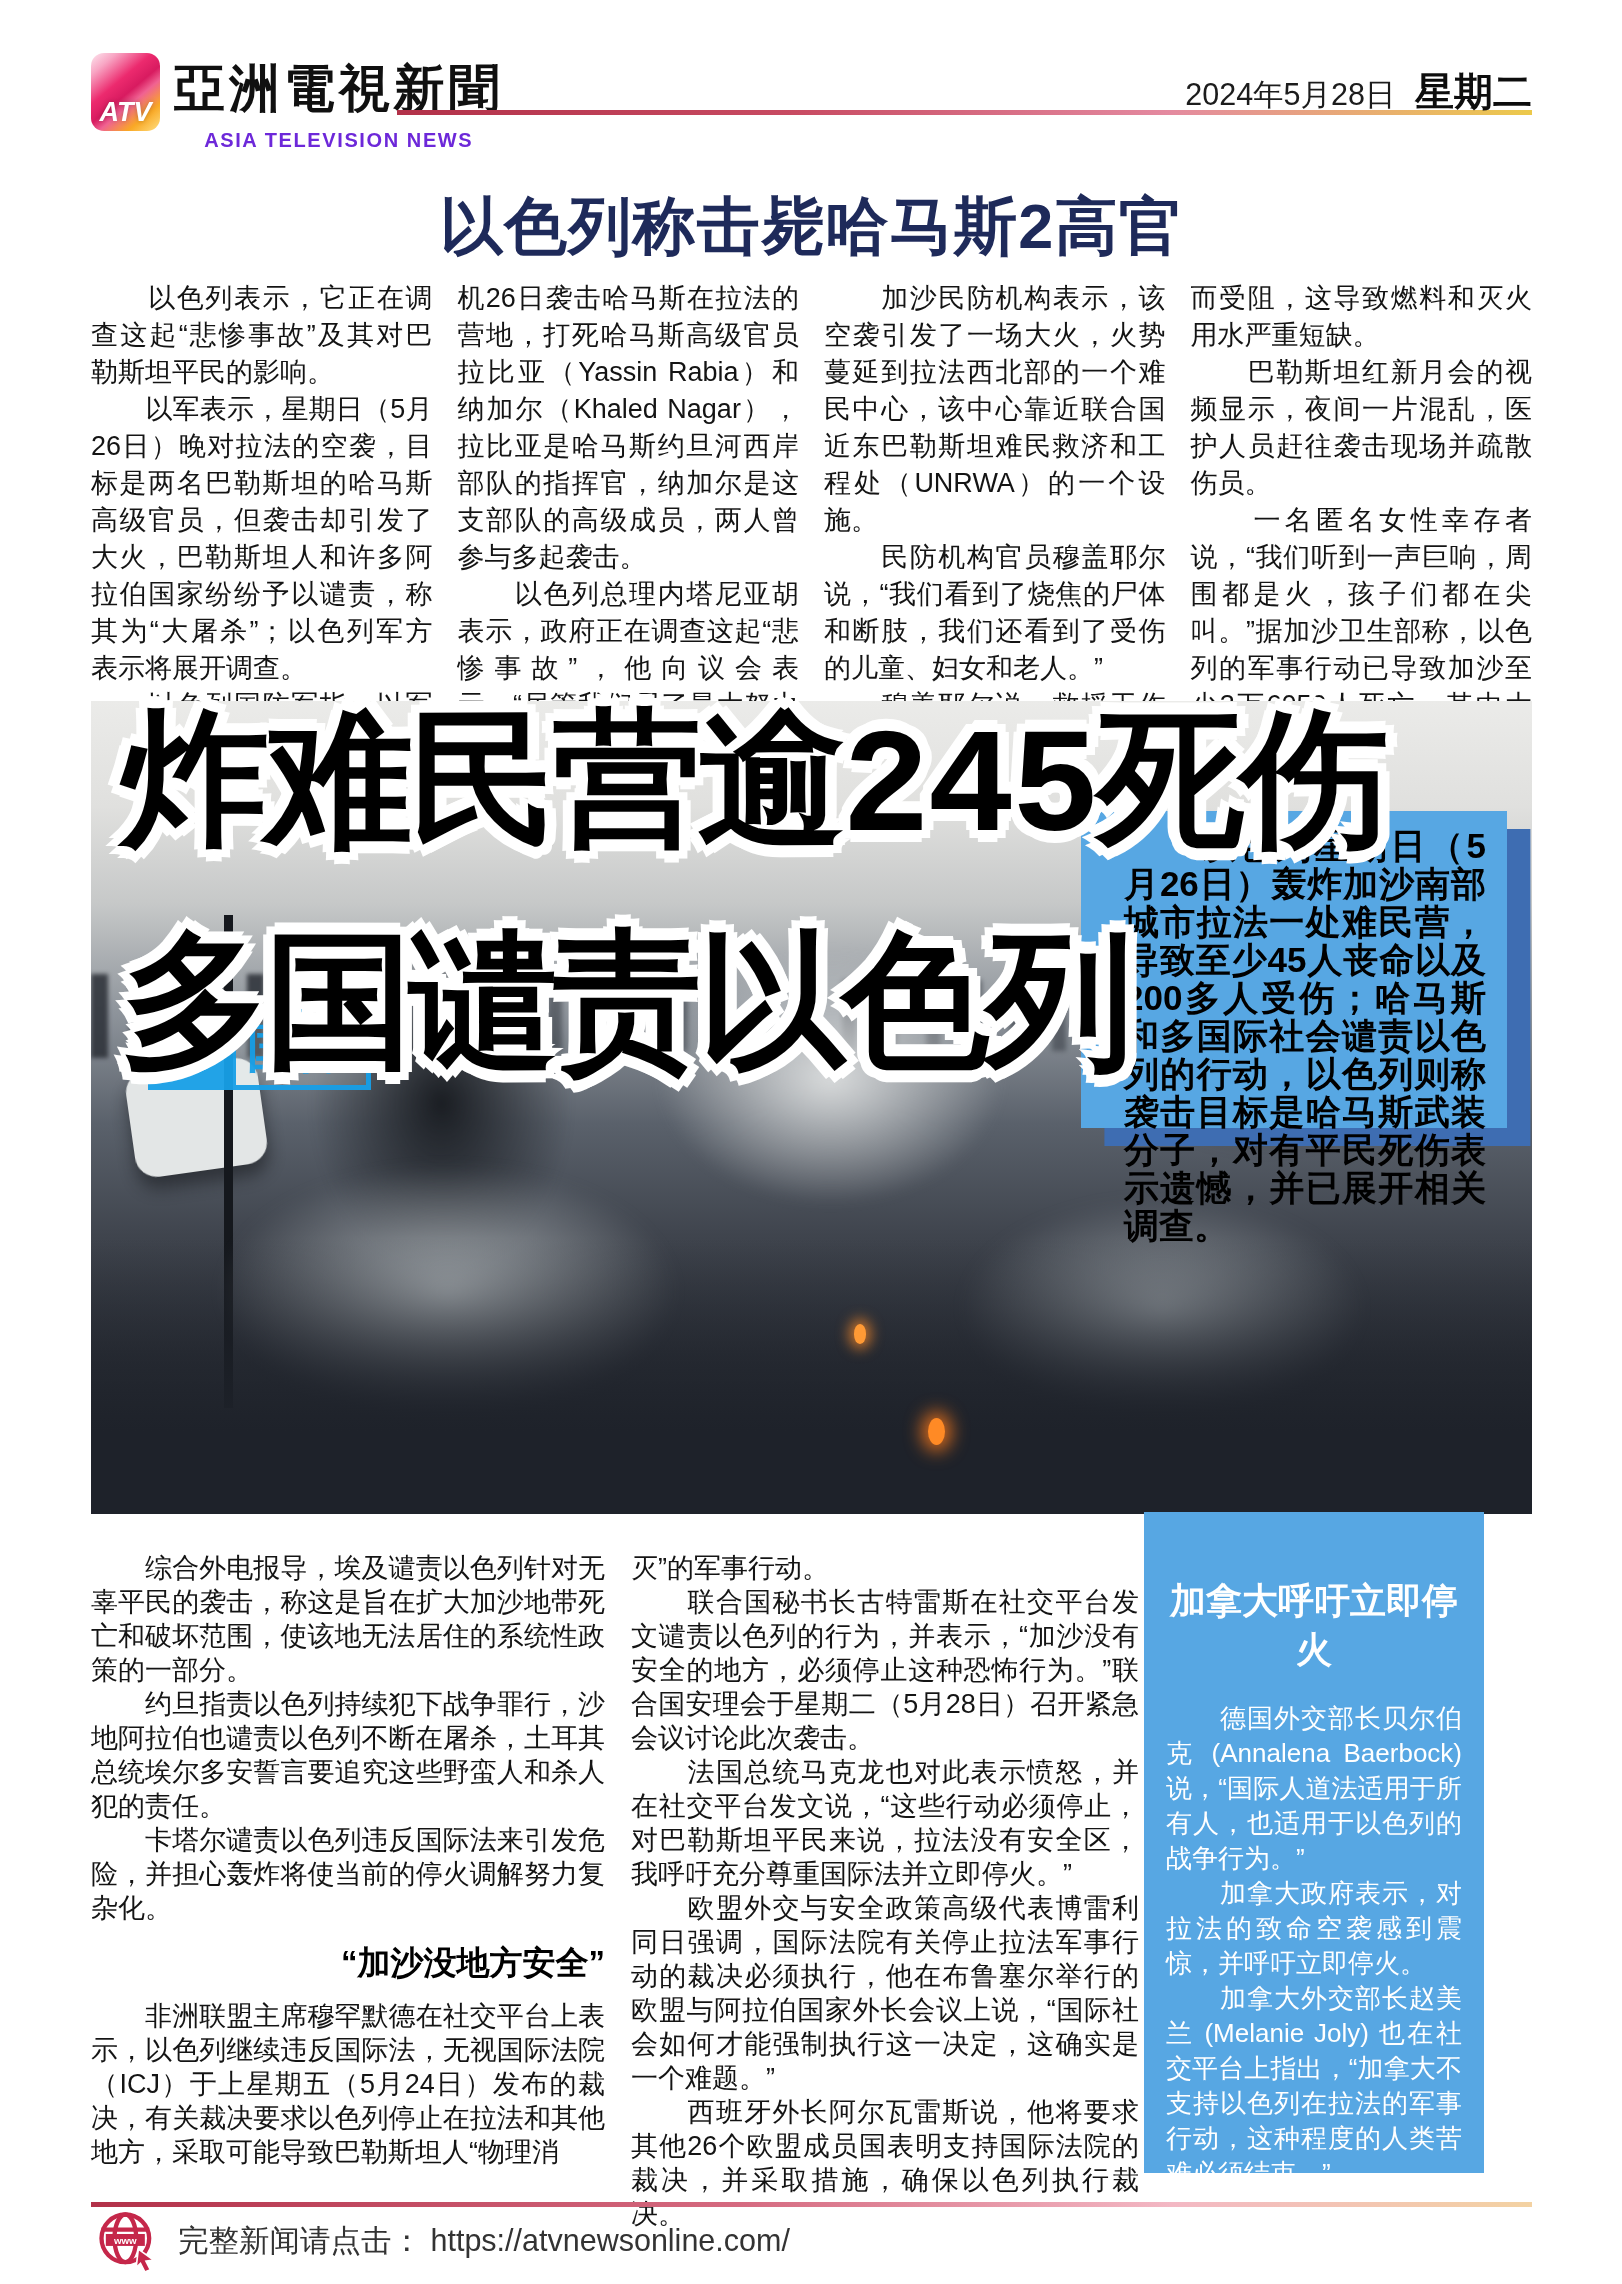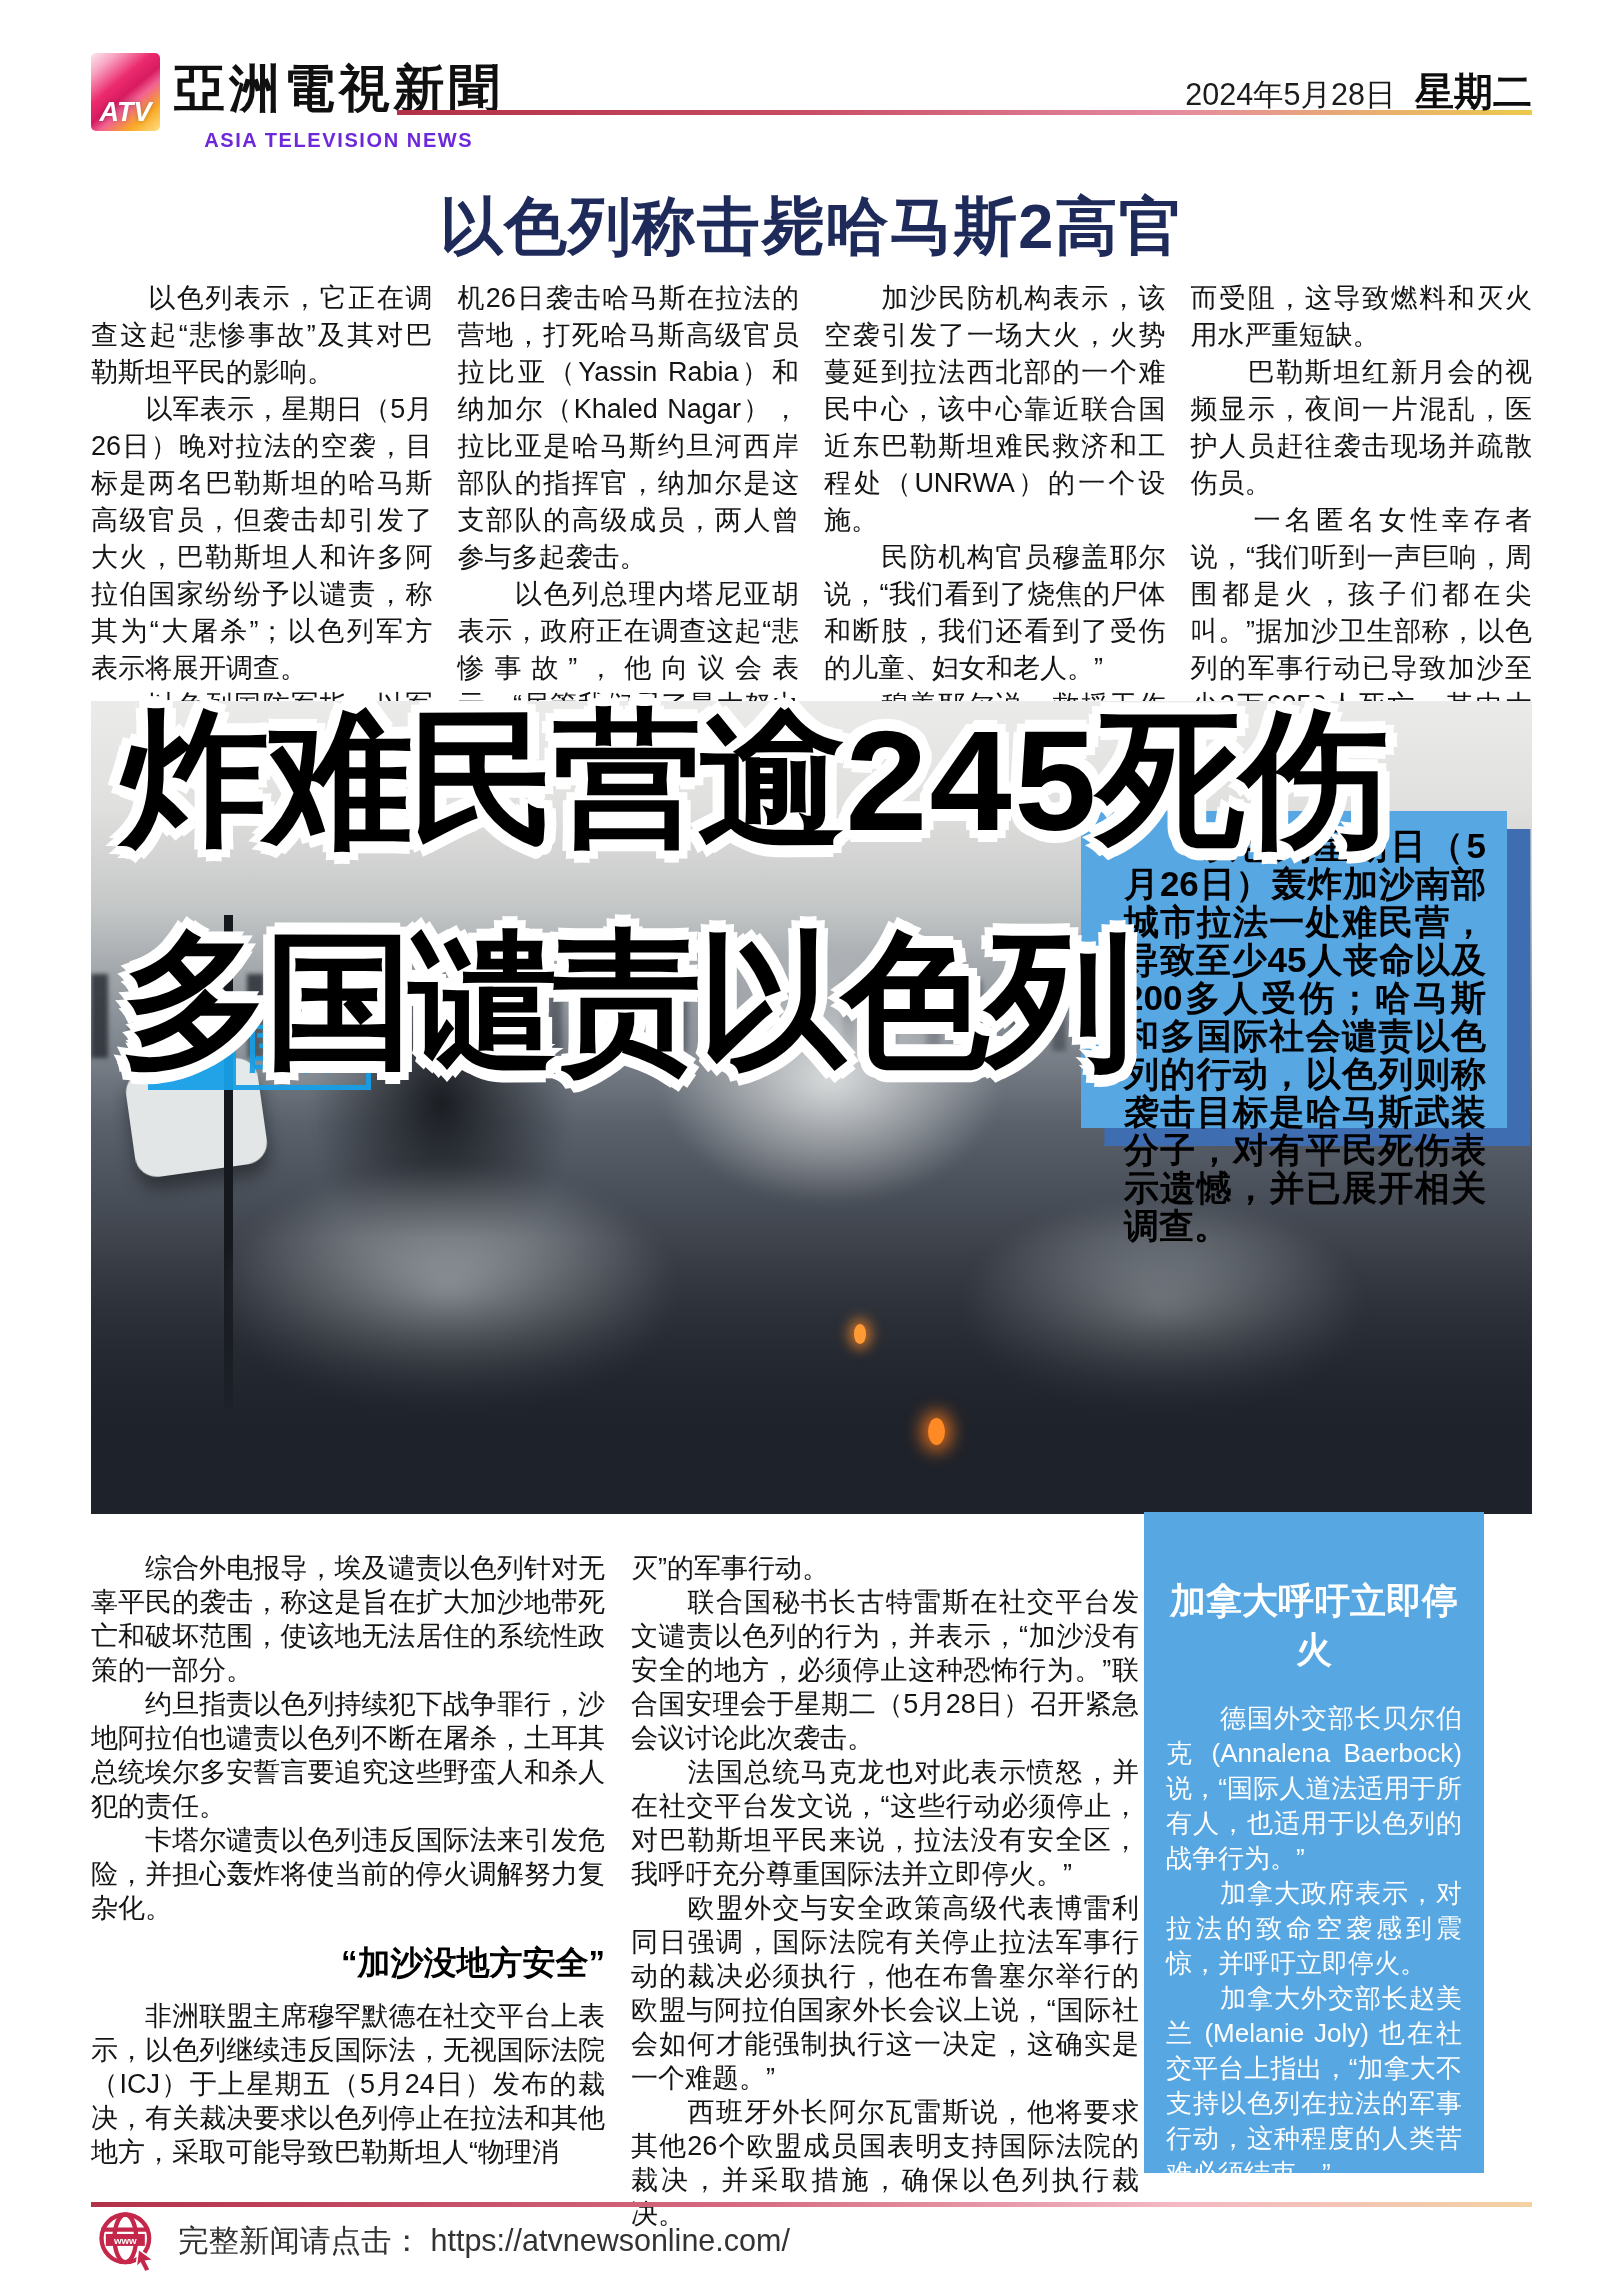--- a/index.html
+++ b/index.html
@@ -1,20 +1,20 @@
 <!DOCTYPE html>
 <html style="--navy: #1e2a5a; --light-blue: #57a7e3; --badge-blue: #18a0e8; --crimson: #c5274a; --gold: #ecc94b;font-size:10.4px"><head>
 <meta charset="utf-8">
 <style>
   html,body{margin:0;padding:0;background:#ffffff;}
   .page{position:relative;width:1623px;height:2284px;background:#fff;
         font-family:"Liberation Sans",sans-serif;color:#141414;overflow:hidden;}
 
   
-  .logo{position:absolute;left:91px;top:53px;width:69px;height:78px;border-radius:5px;
+  .logo{position:absolute;left:91px;top:53px;width:69px;height:78px;border-radius:13px;
         background:linear-gradient(140deg,#fde7ef 0%,#f8a6c4 16%,#ec2a6e 38%,#d81b60 52%,
                    #f06292 62%,#f9a825 80%,#ffe082 100%);
         display:flex;align-items:flex-end;justify-content:center;}
   .logo span{color:#fff;font-weight:700;font-style:italic;font-size:27px;line-height:1;
              padding-bottom:5.2px;text-shadow:0 0 5.2px rgba(0,0,0,.25);}
   .brand{position:absolute;left:174px;top:55px;}
   .brand-cn{font-size:51px;font-weight:700;letter-spacing:3.9px;color:#101010;}
   .brand-en{font-size:20px;font-weight:700;letter-spacing:1.6px;color:#6d28d9;margin-top:5.2px;text-align:center;}
   .header-rule{position:absolute;left:397px;top:110px;width:1135px;height:5.2px;
         background:linear-gradient(90deg,#b23149 0%,#c84b62 35%,#e48aa0 68%,#ecc94b 100%);}

